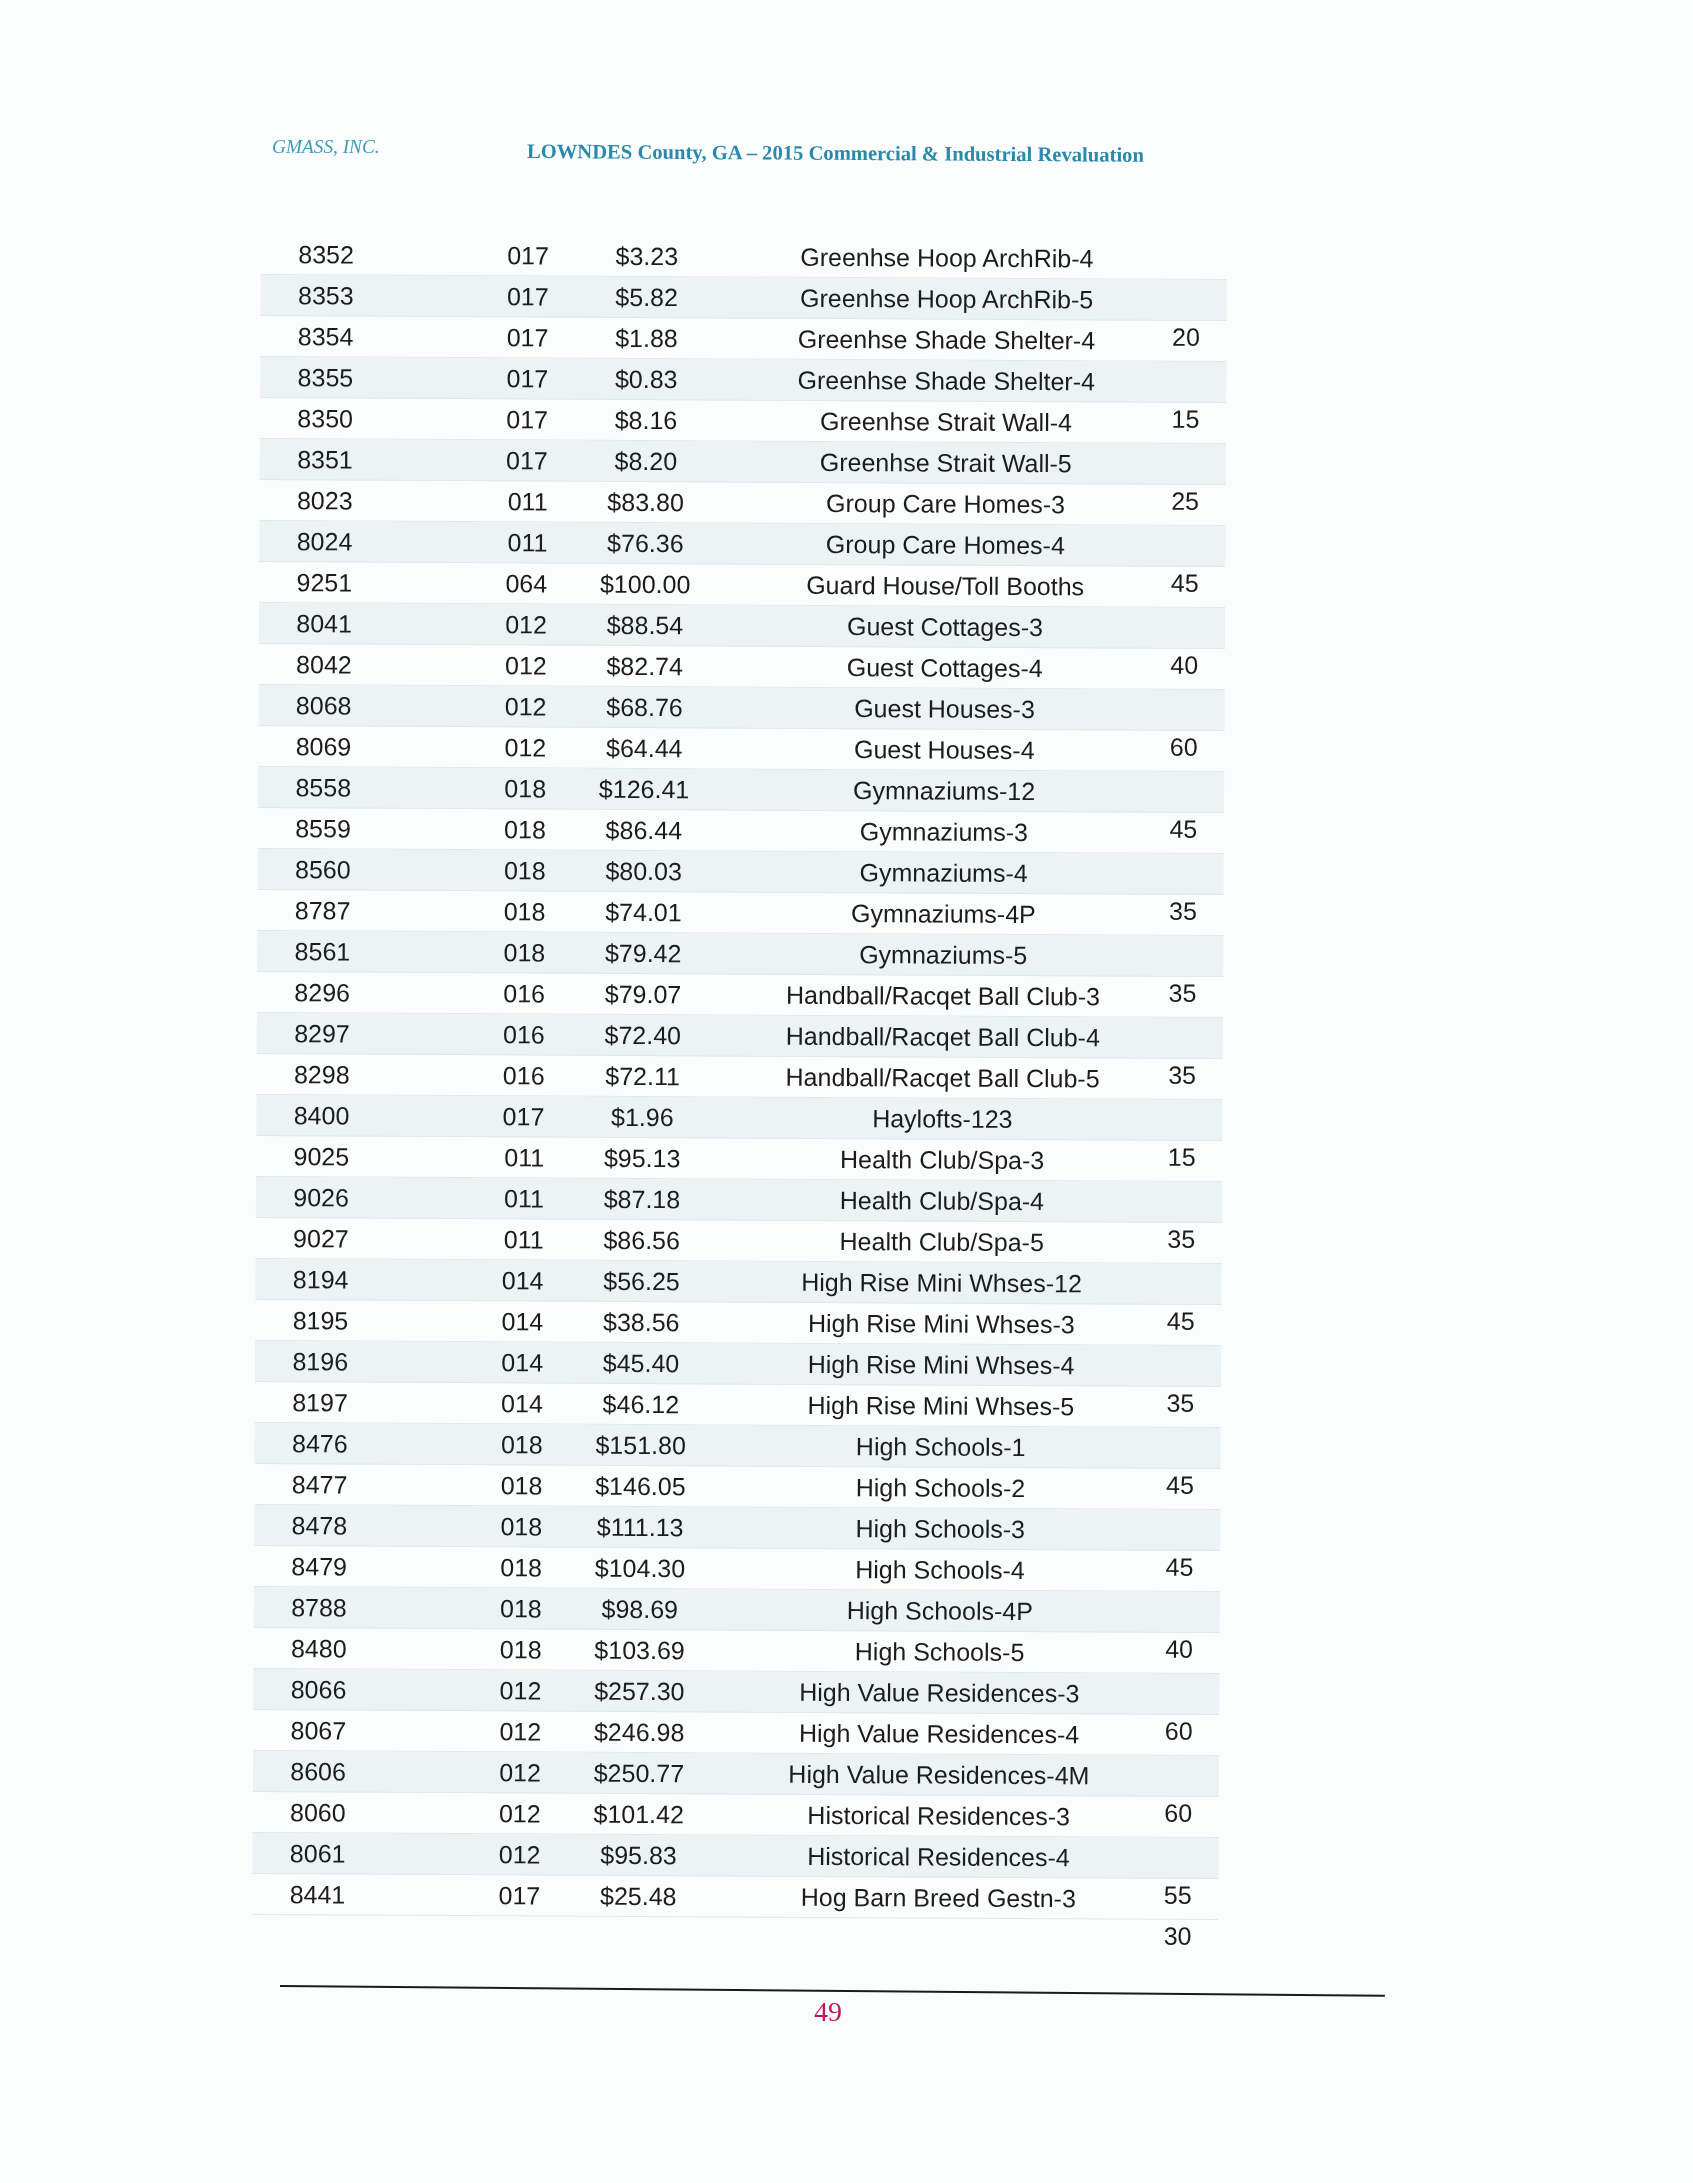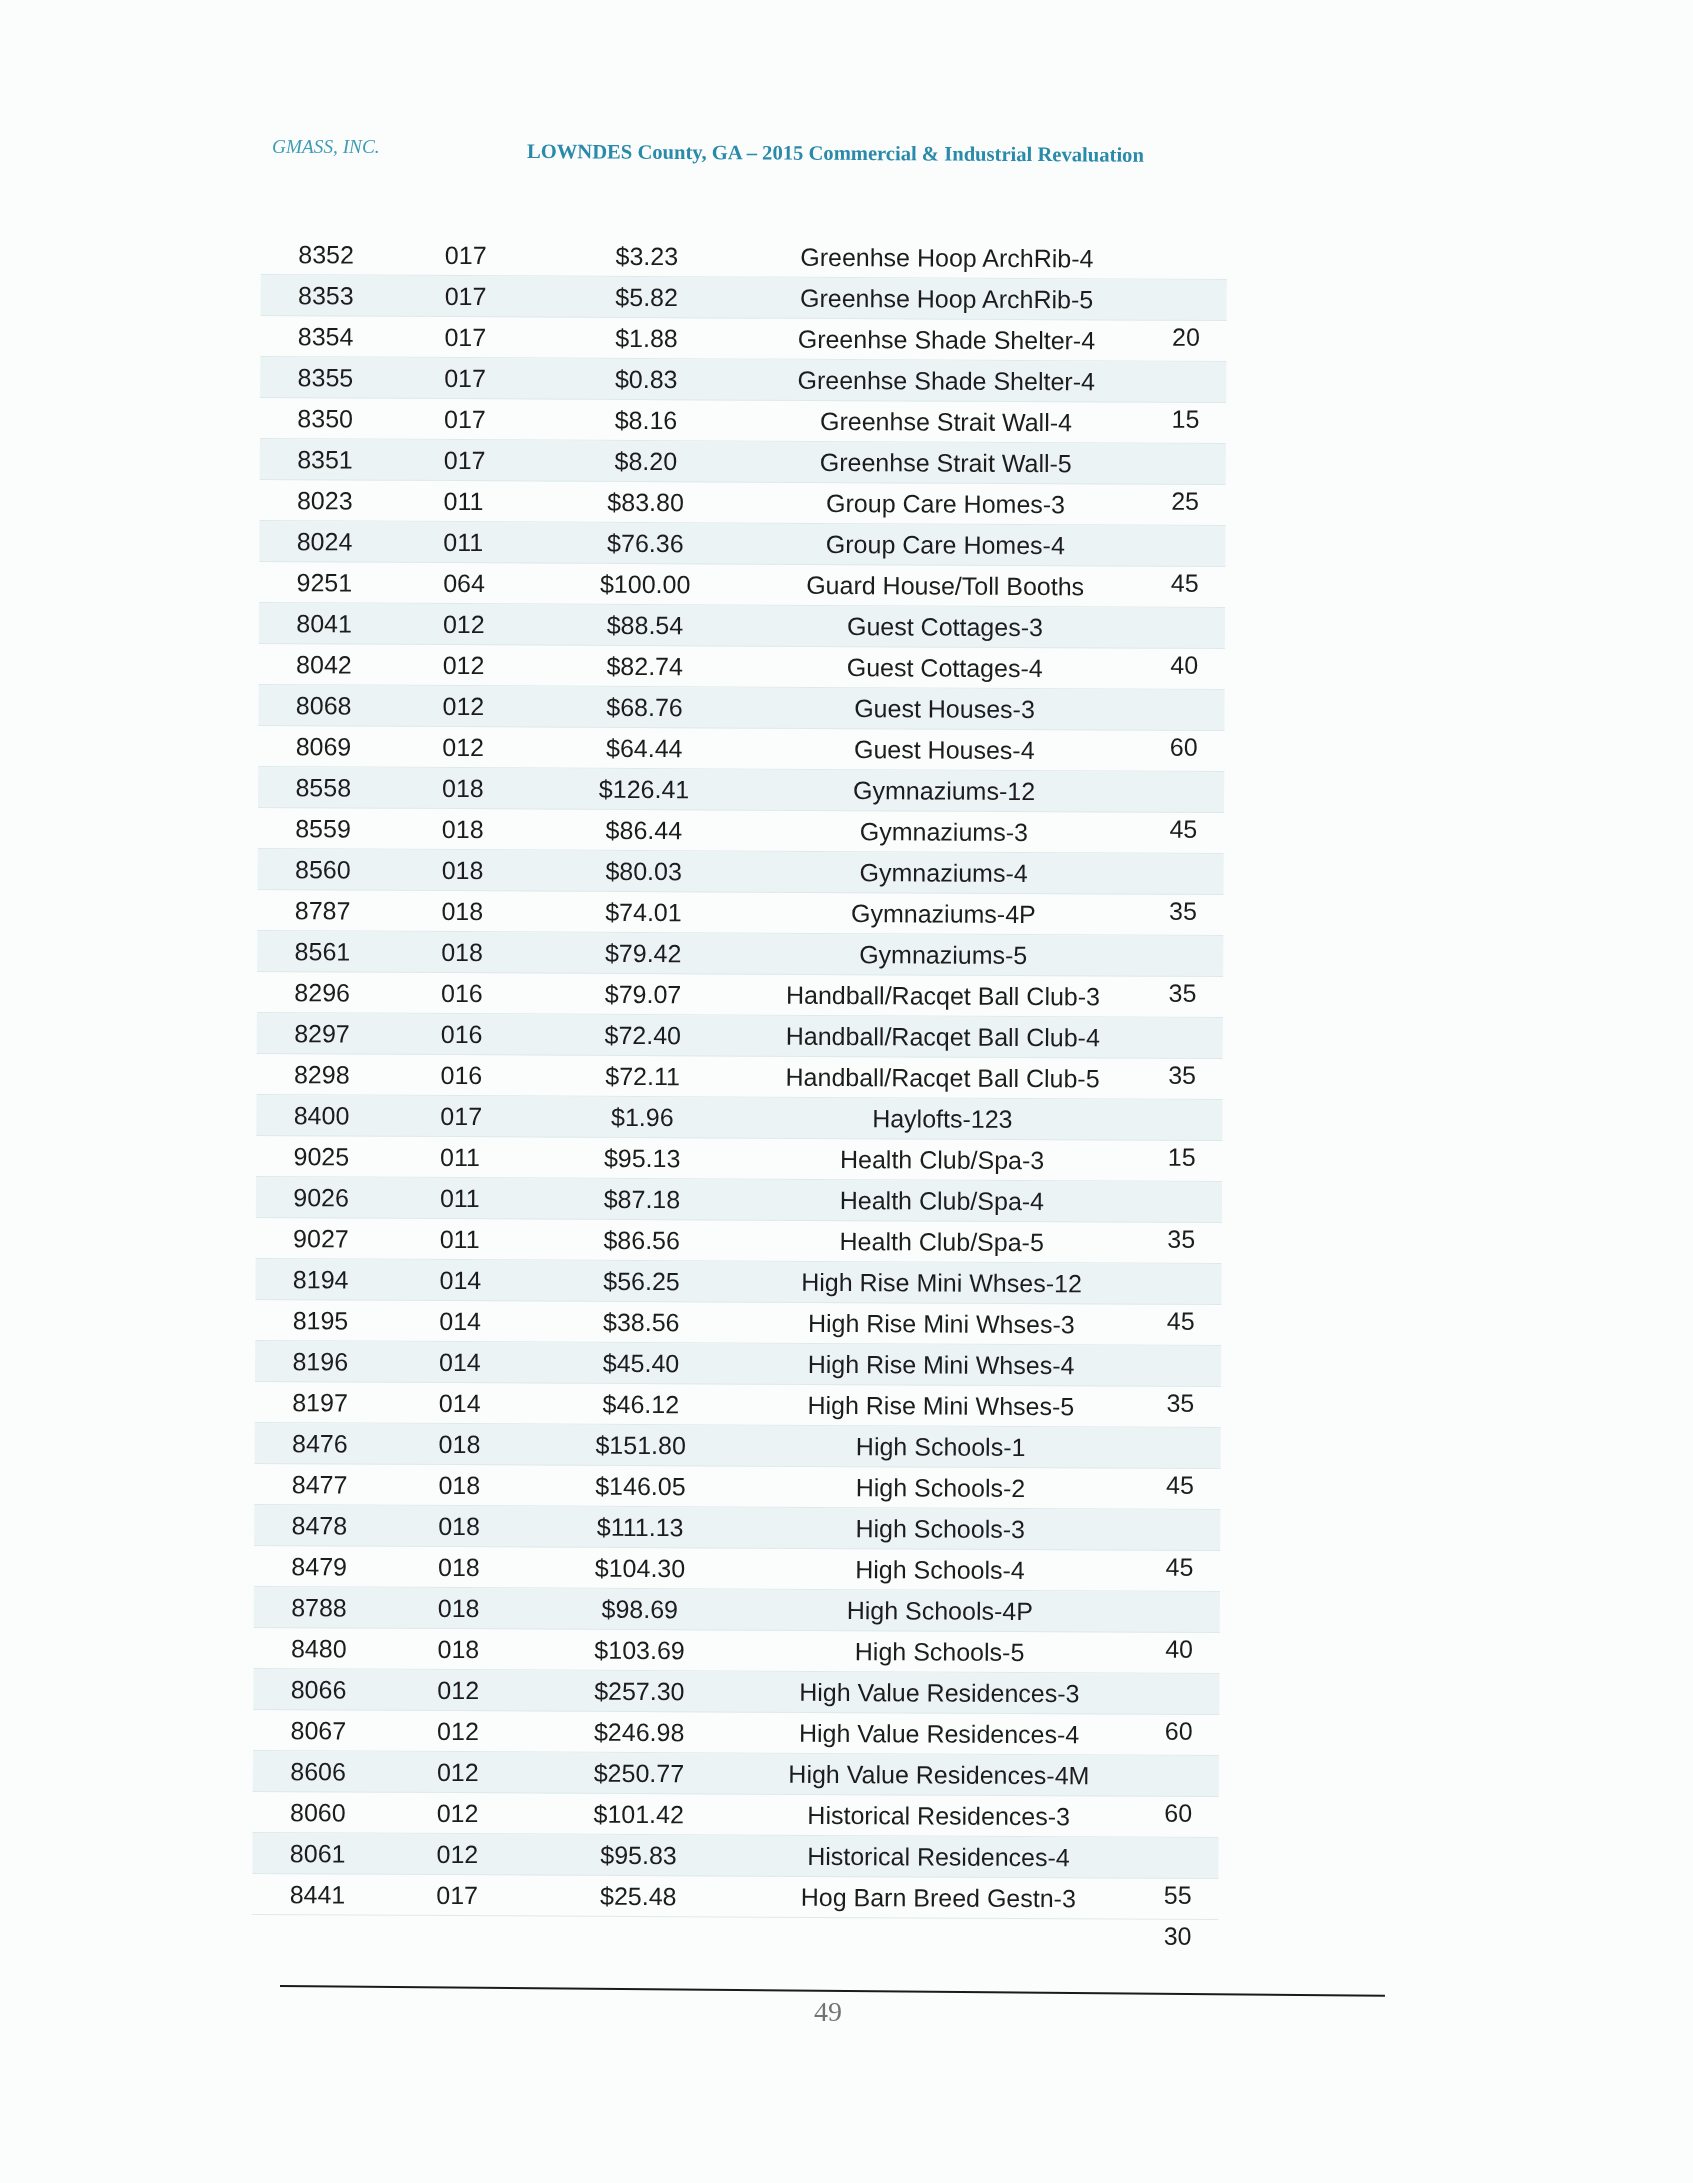--- a/index.html
+++ b/index.html
@@ -61,23 +61,23 @@
       line-height: 40px;
       font-size: 25px;
       white-space: nowrap;
     }
     .c-code {
       left: 13px;
       width: 80px;
       text-align: right;
     }
     .c-class {
-      left: 184px;
+      left: 208px;
       width: 80px;
-      text-align: left;
+      text-align: right;
     }
     .c-cost {
       left: 306px;
       width: 160px;
       text-align: center;
     }
     .c-desc {
       left: 493px;
       width: 386px;
       text-align: center;
@@ -97,21 +97,21 @@
       background: #1a1a1a;
       transform: rotate(0.5deg);
       transform-origin: left center;
     }
     .page-number {
       position: absolute;
       left: 814px;
       top: 1996px;
       font-family: "Liberation Serif", serif;
       font-size: 28px;
-      color: #737373;
+      color: #be185d;
     }
   </style>
 </head>
 <body>
 
 <div class="header-left">GMASS, INC.</div>
 <div class="header-center">LOWNDES County, GA – 2015 Commercial &amp; Industrial Revaluation</div>
 
 <div class="table-wrap" id="table">
     <div class="row">

